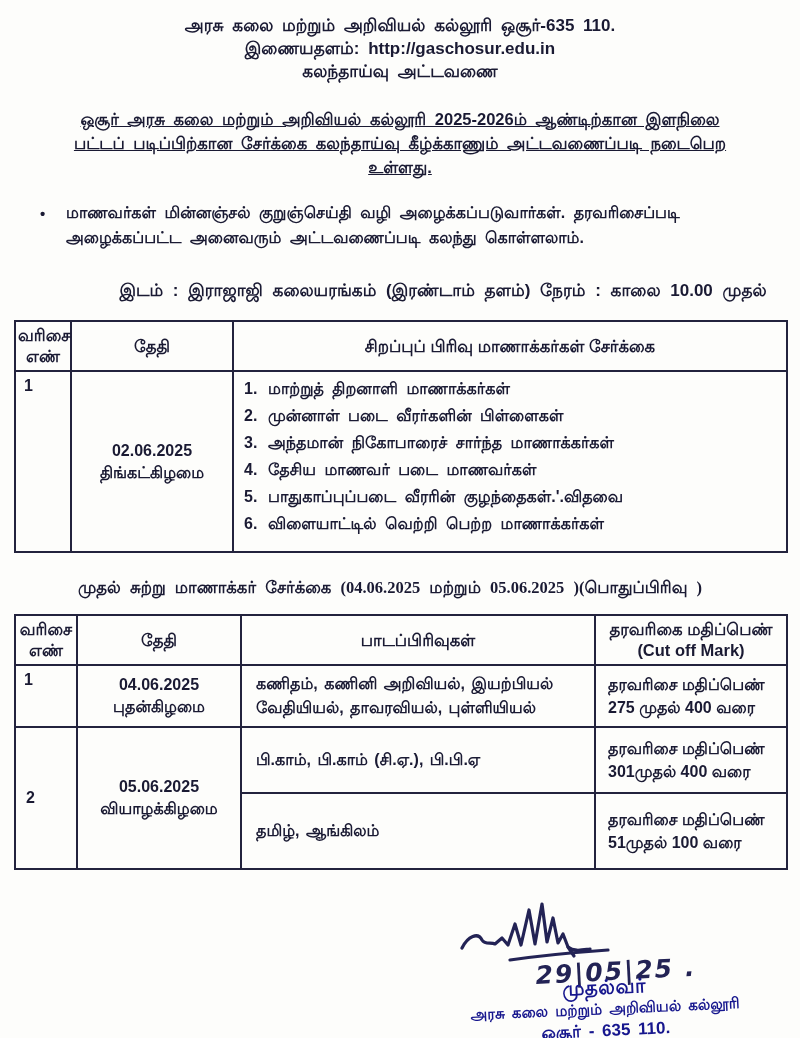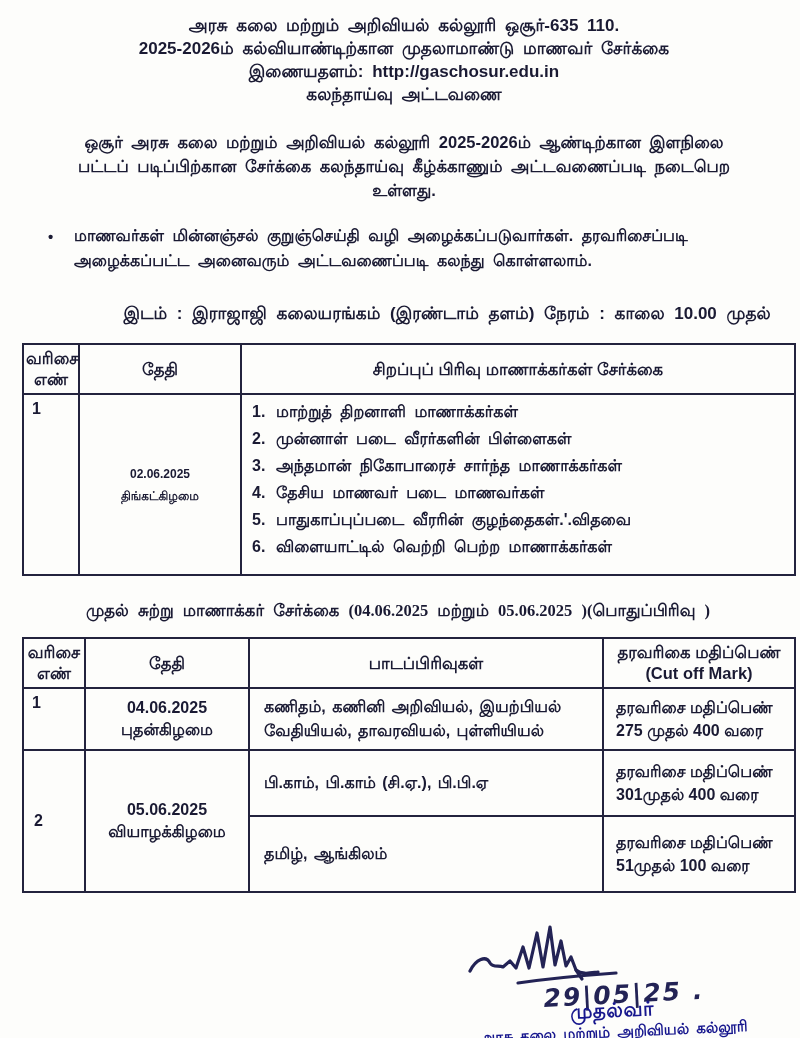--- a/index.html
+++ b/index.html
@@ -7,43 +7,42 @@
   .page {
     position: relative;
     width: 800px;
     height: 1038px;
     margin: 0 auto;
     background: #fdfdfb;
     color: #1a1a33;
     font-family: "Liberation Sans", "DejaVu Sans", sans-serif;
     font-weight: 700;
     overflow: hidden;
-    padding-left: 8px;
   }
   
   .doc-header { margin-top: 14px; text-align: center; line-height: 23px; font-size: 17px; word-spacing: 4px; }
   
-  .intro { margin: 24px 56px 16px 56px; text-align: center; font-size: 16.5px; line-height: 24px; word-spacing: 4px; }
+  .intro { margin: 24px 56px 16px 56px; text-align: center; font-size: 16.5px; line-height: 24px; word-spacing: 4px; text-decoration: underline; }
   
   .bullet-row { display: flex; margin: 21px 70px 0 40px; font-size: 16px; line-height: 25px; word-spacing: 4px; }
   .bullet-dot { width: 26px; font-size: 15px; padding-top: 1px; }
   .bullet-text { flex: 1; }
   
   .venue { margin: 31px 4px 0 90px; font-size: 17px; word-spacing: 5px; text-align: center; }
   
   table { border-collapse: collapse; table-layout: fixed; }
   td, th { border: 2px solid #23233d; vertical-align: middle; }
   th { font-size: 16.5px; line-height: 21px; padding: 3px 2px; }
   .t1 { margin: 18px 0 0 14px; width: 772px; }
   .t1 .c-serial { width: 56px; }
   .t1 .c-date   { width: 162px; }
   .t1 .c-detail { width: 554px; }
   .t1 th { height: 44px; }
   .serial-cell-top { vertical-align: top; text-align: left; padding: 5px 0 0 8px; font-size: 16px; }
-  .date-cell { text-align: center; font-size: 12px; line-height: 22px; }
+  .date-cell { text-align: center; font-size: 16px; line-height: 22px; }
   .items-cell { vertical-align: top; padding: 9px 6px 8px 10px; }
   .item-line { display: flex; margin: 0 0 11px 0; font-size: 16px; line-height: 16px; word-spacing: 4px; }
   .item-num { width: 24px; }
   
   .round1 { margin: 25px 0 0 78px; font-size: 16.5px; word-spacing: 5px; font-family: Liberation Serif, serif; }
   
   .t2 { margin: 15px 0 0 14px; width: 772px; }
   .t2 .c-serial { width: 62px; }
   .t2 .c-date   { width: 164px; }
   .t2 .c-subj   { width: 354px; }
@@ -65,21 +64,20 @@
   .stamp-l2 { font-size: 15px; word-spacing: 3px; }
   .stamp-l3 { font-size: 17px; word-spacing: 3px; }
 </style>
 </head>
 <body>
 
 <div class="page">
 
   <div class="doc-header">
     <div>அரசு கலை மற்றும் அறிவியல் கல்லூரி ஒசூர்-635 110.</div>
-    <div>2025-2026ம் கல்வியாண்டிற்கான முதலாமாண்டு மாணவர் சேர்க்கை</div>
     <div>
       <span>இணையதளம்:</span>
       <span>http://gaschosur.edu.in</span>
     </div>
     <div>கலந்தாய்வு அட்டவணை</div>
   </div>
 
   <div class="intro">ஒசூர் அரசு கலை மற்றும் அறிவியல் கல்லூரி 2025-2026ம் ஆண்டிற்கான இளநிலை பட்டப் படிப்பிற்கான சேர்க்கை கலந்தாய்வு கீழ்க்காணும் அட்டவணைப்படி நடைபெற உள்ளது.</div>
 
   <div class="bullet-row">

